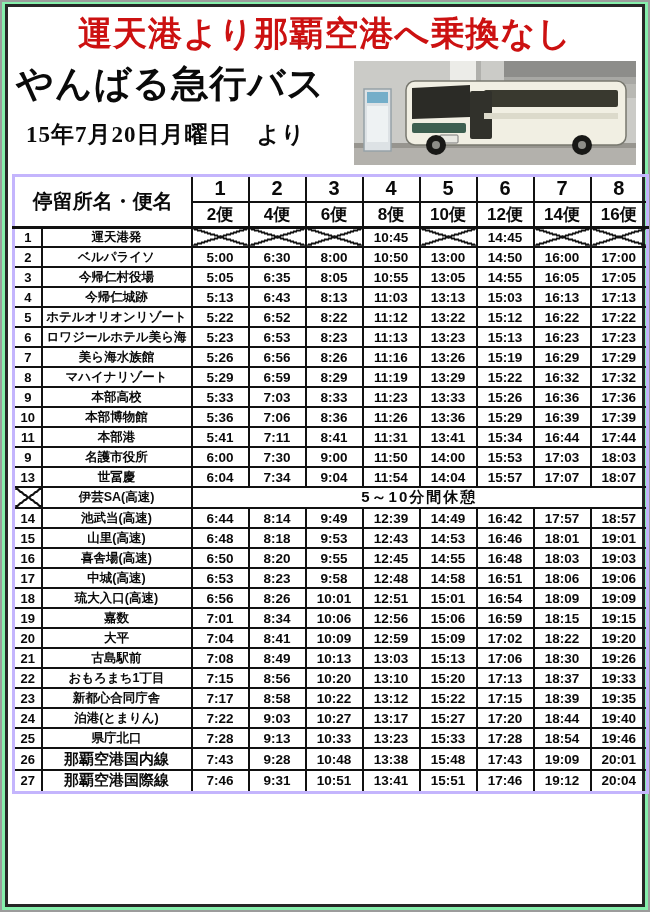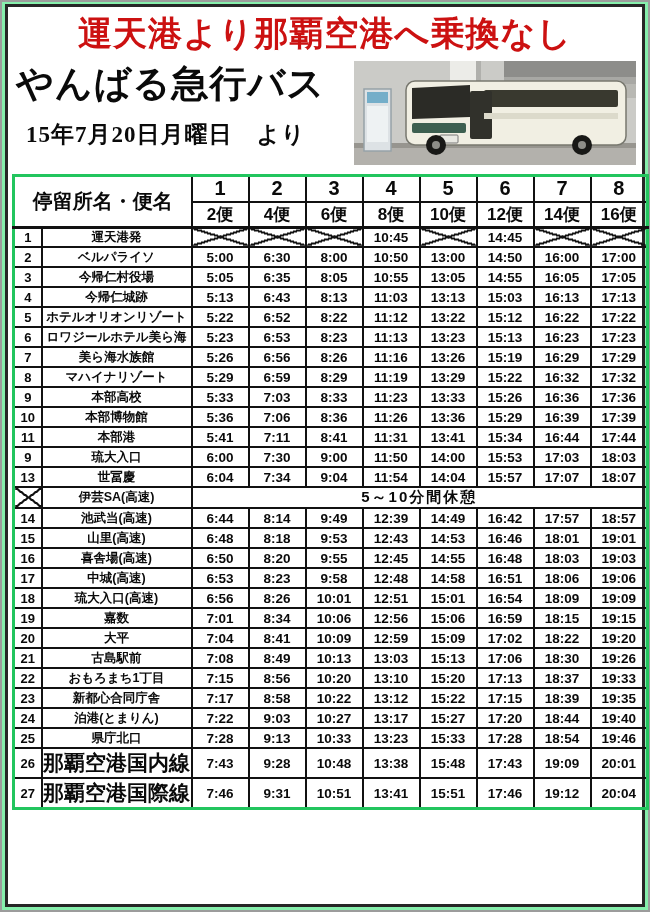--- a/index.html
+++ b/index.html
@@ -23,34 +23,34 @@
               color:#0a0a0a; font-size:23px; margin:12px 0 16px 14px; letter-spacing:1px; }
   .photo { width:282px; height:104px; margin:2px 2px 0 0; overflow:hidden;
            background:#cfcfcb; flex:0 0 auto; }
   .photo svg { display:block; }
 
   .notice { color:#cc1111; font-weight:bold; font-size:20px; line-height:23px;
             margin:4px 0 0 6px; letter-spacing:0.5px; }
 
   
   table { border-collapse:collapse; table-layout:fixed; width:634px;
-          margin:7px auto 16px auto; border:3px solid #22c55e; }
+          margin:7px auto 16px auto; border:3px solid #c4b5fd; }
   col.c-no   { width:28px; }
   col.c-name { width:150px; }
   col.c-t    { width:57px; }
   th,td { border:2px solid #111; color:#0a0a0a; text-align:center;
           vertical-align:middle; overflow:hidden; white-space:nowrap; padding:0; }
   thead tr.tr-nums th { height:26px; font-size:20px; font-weight:bold; }
   thead tr.tr-bins th { height:22px; font-size:17px; font-weight:bold; }
   th.stop-head { font-size:14px; font-weight:bold; border-bottom:3px solid #111; }
   thead { border-bottom:3px solid #111; }
   tbody td { height:20px; font-size:13.5px; font-weight:bold; }
   td.no-cell { font-size:13px; }
   td.name-cell { font-size:12.5px; }
-  tr.big-row td.name-cell { font-size:21px; }
+  tr.big-row td.name-cell { font-size:15px; }
   tr.big-row td { height:22px; }
   td.span-cell { font-size:15px; letter-spacing:2px; }
   .xcell { background-image:
       linear-gradient(to top right,    transparent calc(50% - 1.1px), #111 calc(50% - 1.1px), #111 calc(50% + 1.1px), transparent calc(50% + 1.1px)),
       linear-gradient(to bottom right, transparent calc(50% - 1.1px), #111 calc(50% - 1.1px), #111 calc(50% + 1.1px), transparent calc(50% + 1.1px)); }
 </style>
 </head>
 <body>
 
 <div class="poster">
@@ -260,21 +260,21 @@
             <td class="time-cell">7:11</td>
             <td class="time-cell">8:41</td>
             <td class="time-cell">11:31</td>
             <td class="time-cell">13:41</td>
             <td class="time-cell">15:34</td>
             <td class="time-cell">16:44</td>
             <td class="time-cell">17:44</td>
           </tr>
           <tr>
             <td class="no-cell">9</td>
-            <td class="name-cell">琉大入口</td>
+            <td class="name-cell">名護市役所</td>
             <td class="time-cell">6:00</td>
             <td class="time-cell">7:30</td>
             <td class="time-cell">9:00</td>
             <td class="time-cell">11:50</td>
             <td class="time-cell">14:00</td>
             <td class="time-cell">15:53</td>
             <td class="time-cell">17:03</td>
             <td class="time-cell">18:03</td>
           </tr>
           <tr>

